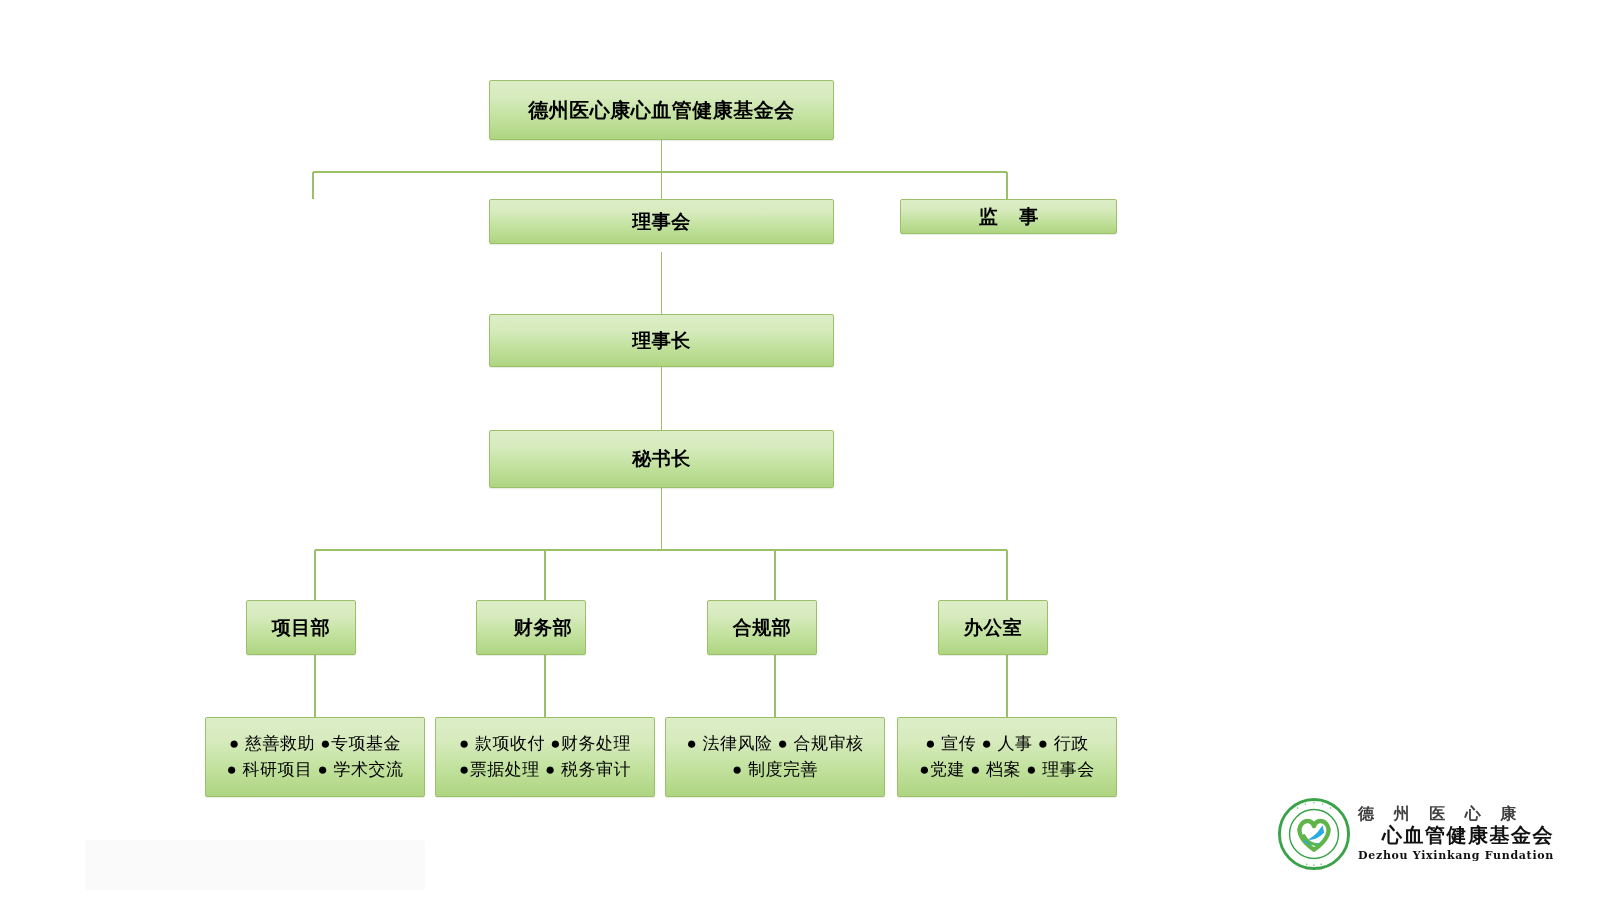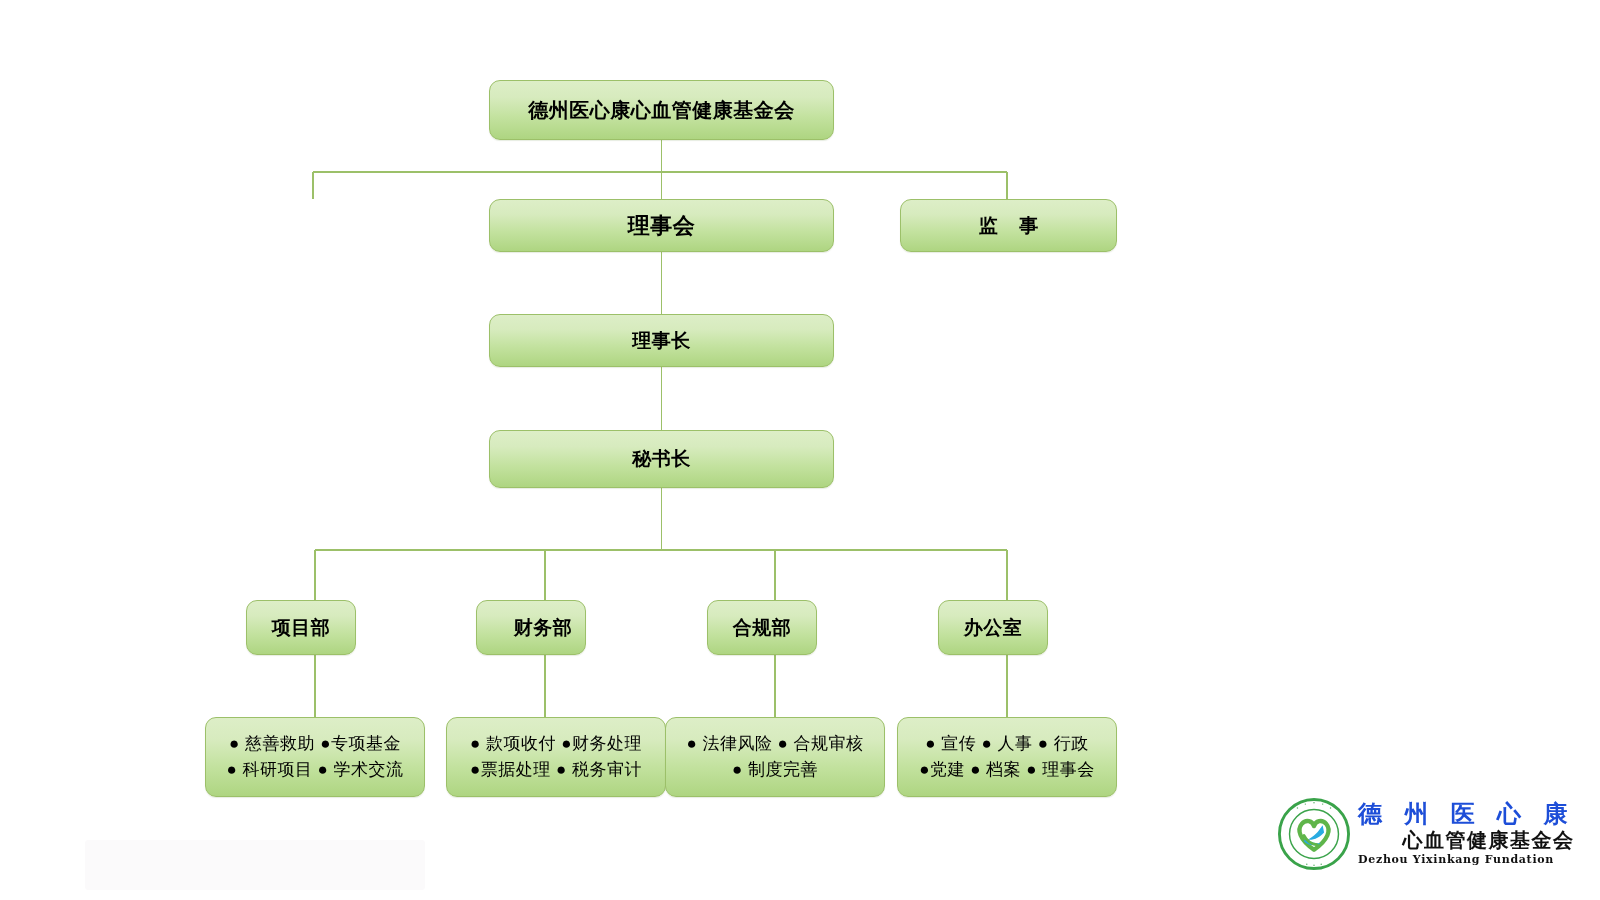--- a/index.html
+++ b/index.html
@@ -25,40 +25,40 @@
     top: 0;
     width: 1600px;
     height: 900px;
     pointer-events: none;
   }
   
   .node {
     position: absolute;
     box-sizing: border-box;
     border: 1px solid #9cc069;
-    border-radius: 11px;
+    border-radius: 2px;
     background: linear-gradient(to bottom, #ddeec7 0%, #d7ebbe 28%, #c3e29f 62%, #aed581 100%);
     color: #000000;
     display: flex;
     align-items: center;
     justify-content: center;
     text-align: center;
     font-weight: bold;
     letter-spacing: 0.5px;
     box-shadow: 0 1px 1px rgba(120,150,90,0.18);
   }
   .node .label {
     display: block;
     line-height: 1.15;
   }
   
   .n-root      { left: 489px;  top: 80px;  width: 345px; height: 60px;  font-size: 20px; }
   .n-academic  { left: 205px;  top: 199px; width: 217px; height: 53px;  font-size: 19px; }
-  .n-board     { left: 489px;  top: 199px; width: 345px; height: 53px;  font-size: 22px; }
-  .n-super     { left: 900px;  top: 199px; width: 217px; height: 53px;  font-size: 19px; }
+  .n-board     { left: 489px;  top: 199px; width: 345px; height: 45px;  font-size: 19px; }
+  .n-super     { left: 900px;  top: 199px; width: 217px; height: 35px;  font-size: 19px; }
   .n-chair     { left: 489px;  top: 314px; width: 345px; height: 53px;  font-size: 19px; }
   .n-secgen    { left: 489px;  top: 430px; width: 345px; height: 58px;  font-size: 19px; }
 
   .n-dept      { top: 600px; width: 110px; height: 55px; font-size: 19px; }
   .d1 { left: 246px; }
   .d2 { left: 476px; padding-left: 24px; }
   .d3 { left: 707px; }
   .d4 { left: 938px; }
 
   .n-detail {
@@ -66,21 +66,21 @@
     width: 220px;
     height: 80px;
     font-size: 17px;
     font-weight: normal;
     padding: 0 16px;
     flex-direction: column;
     justify-content: center;
     align-items: stretch;
   }
   .x1 { left: 205px; }
-  .x2 { left: 446px; }
+  .x2 { left: 435px; }
   .x3 { left: 665px; }
   .x4 { left: 897px; }
   .n-detail .line {
     display: block;
     white-space: nowrap;
     line-height: 1.55;
     text-align: center;
     color: #000;
     font-size: 17px;
   }
@@ -103,23 +103,23 @@
     flex: 0 0 72px;
   }
   #logo-text {
     margin-left: 8px;
     display: flex;
     flex-direction: column;
     justify-content: center;
   }
   #logo-text .cn1 {
     font-family: "DejaVu Serif", "Liberation Serif", serif;
-    font-size: 24px;
-    font-weight: bold;
-    color: #1d4ed8;
+    font-size: 16px;
+    font-weight: bold;
+    color: #404040;
     letter-spacing: 7px;
     line-height: 1.18;
   }
   #logo-text .cn2 {
     font-family: "DejaVu Serif", "Liberation Serif", serif;
     font-size: 20px;
     font-weight: bold;
     color: #111;
     letter-spacing: 1.5px;
     line-height: 1.18;

